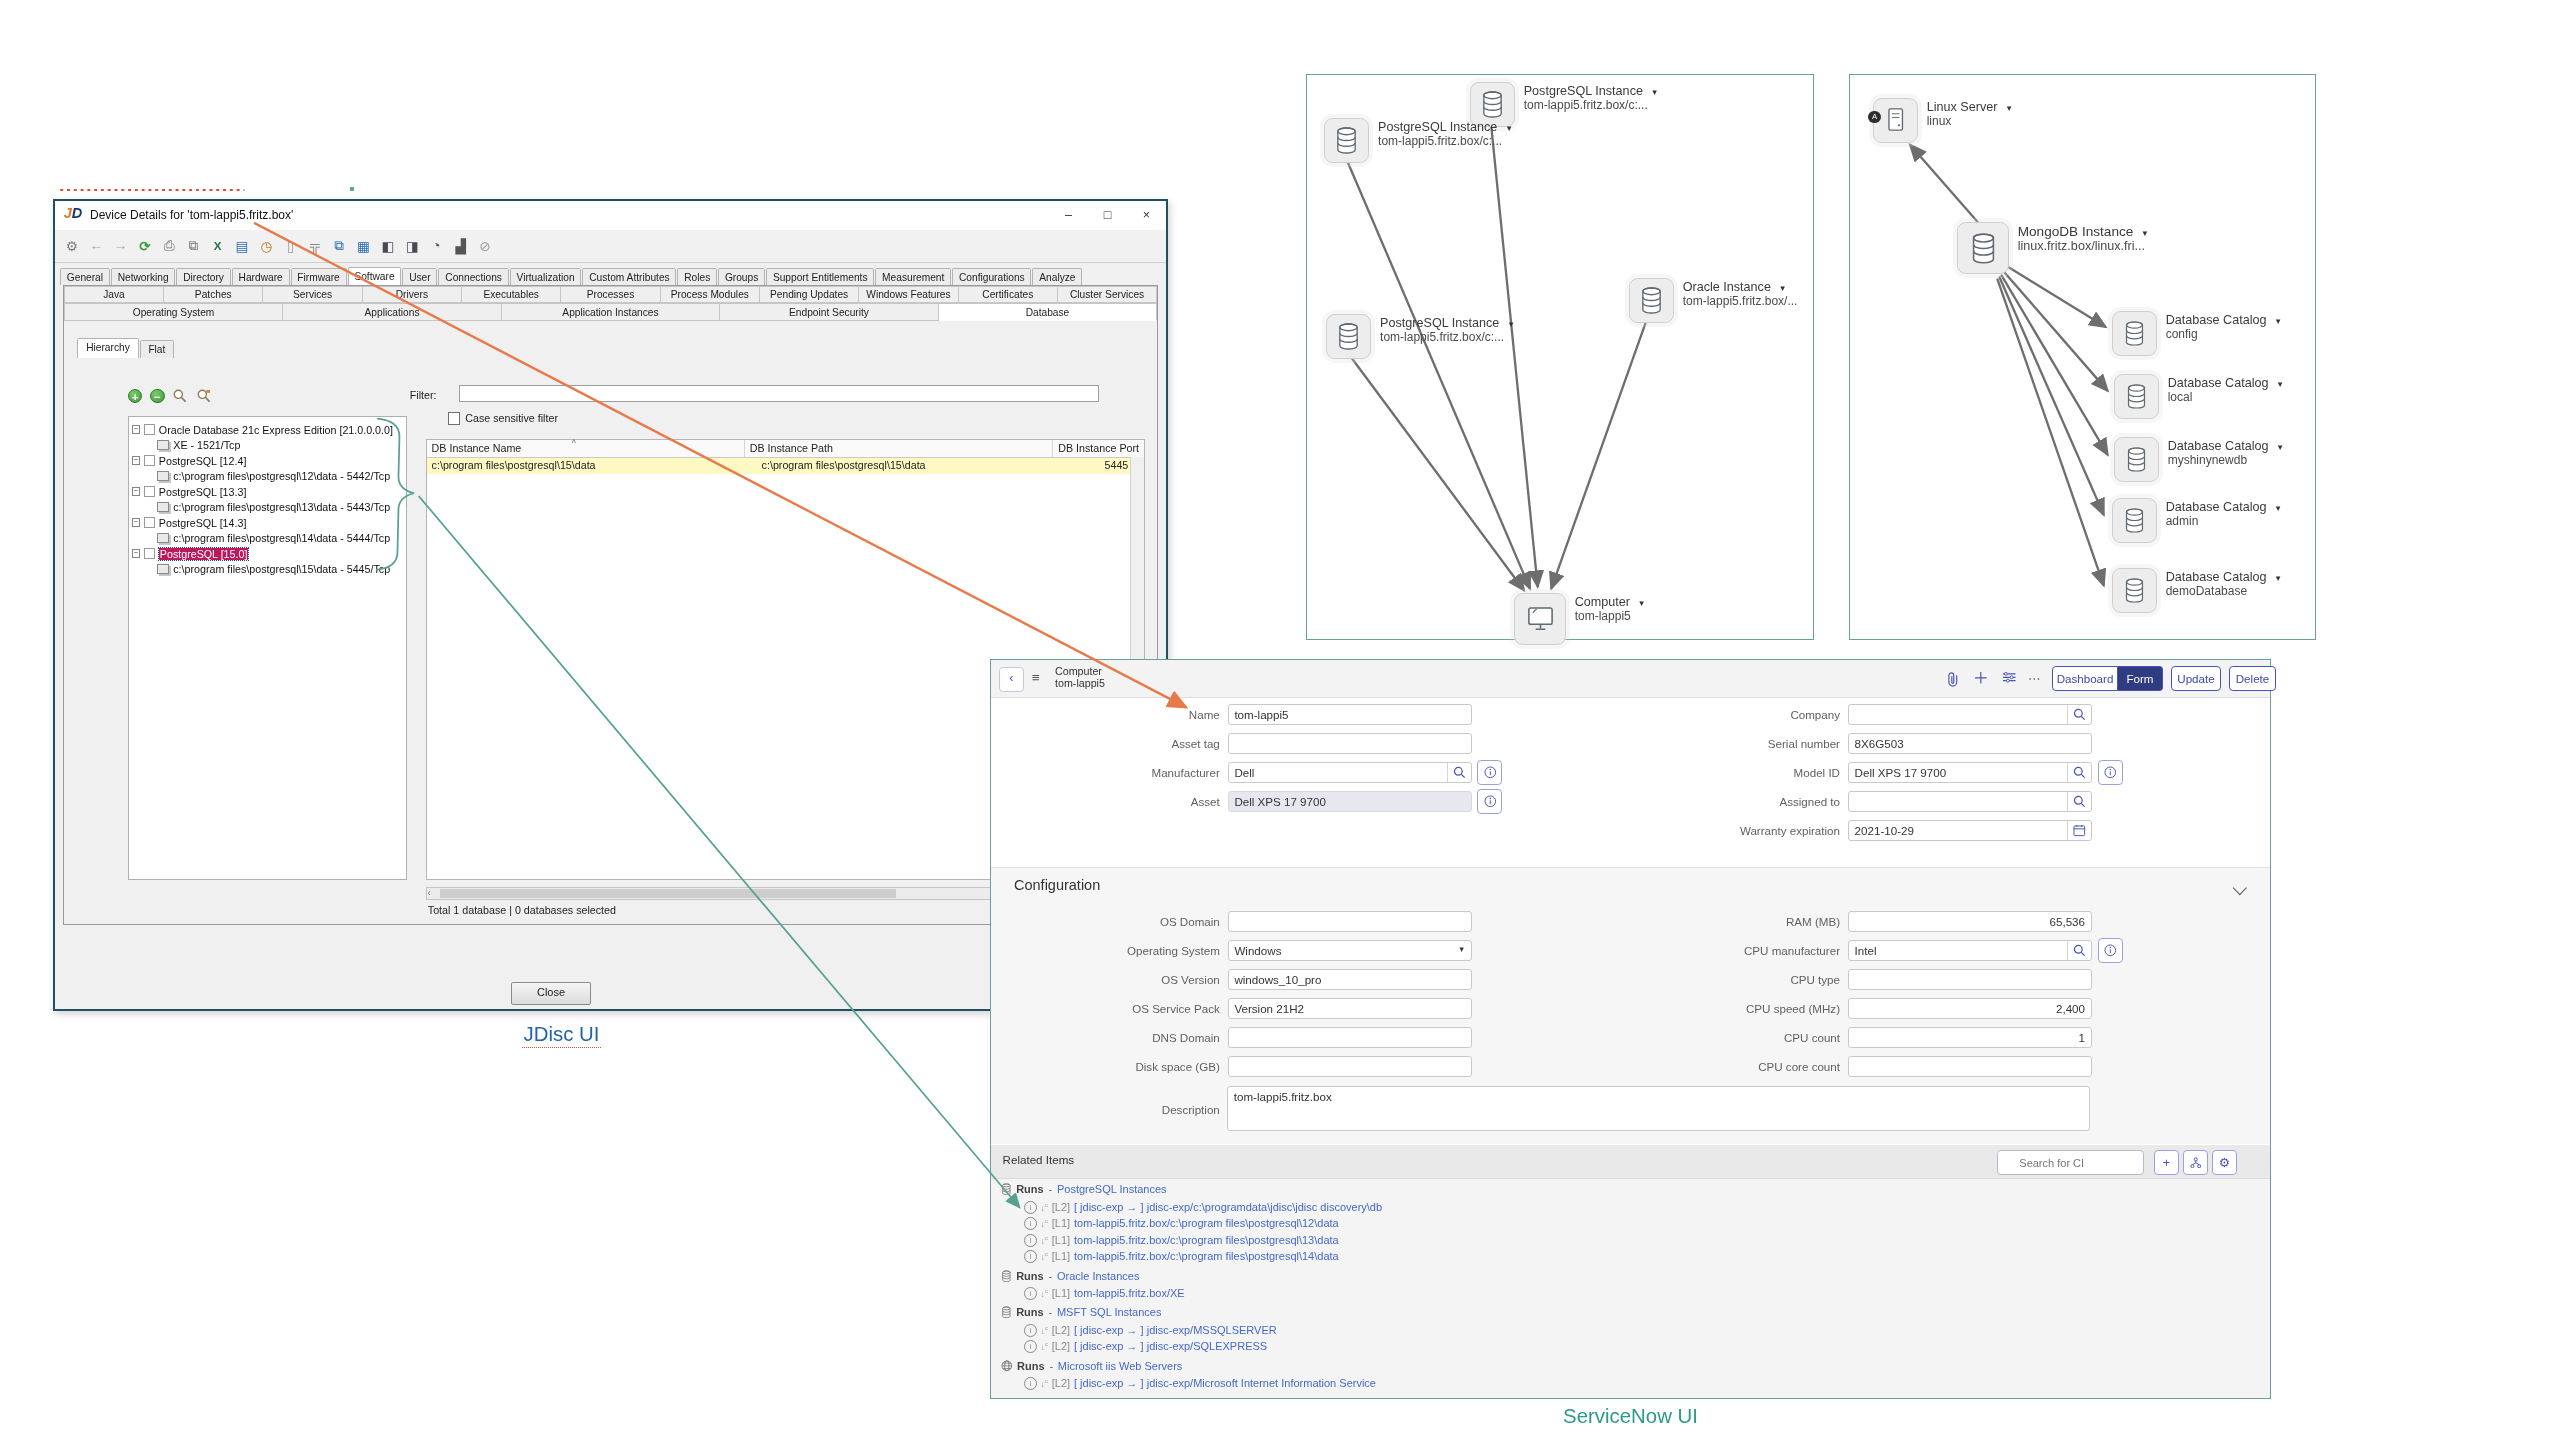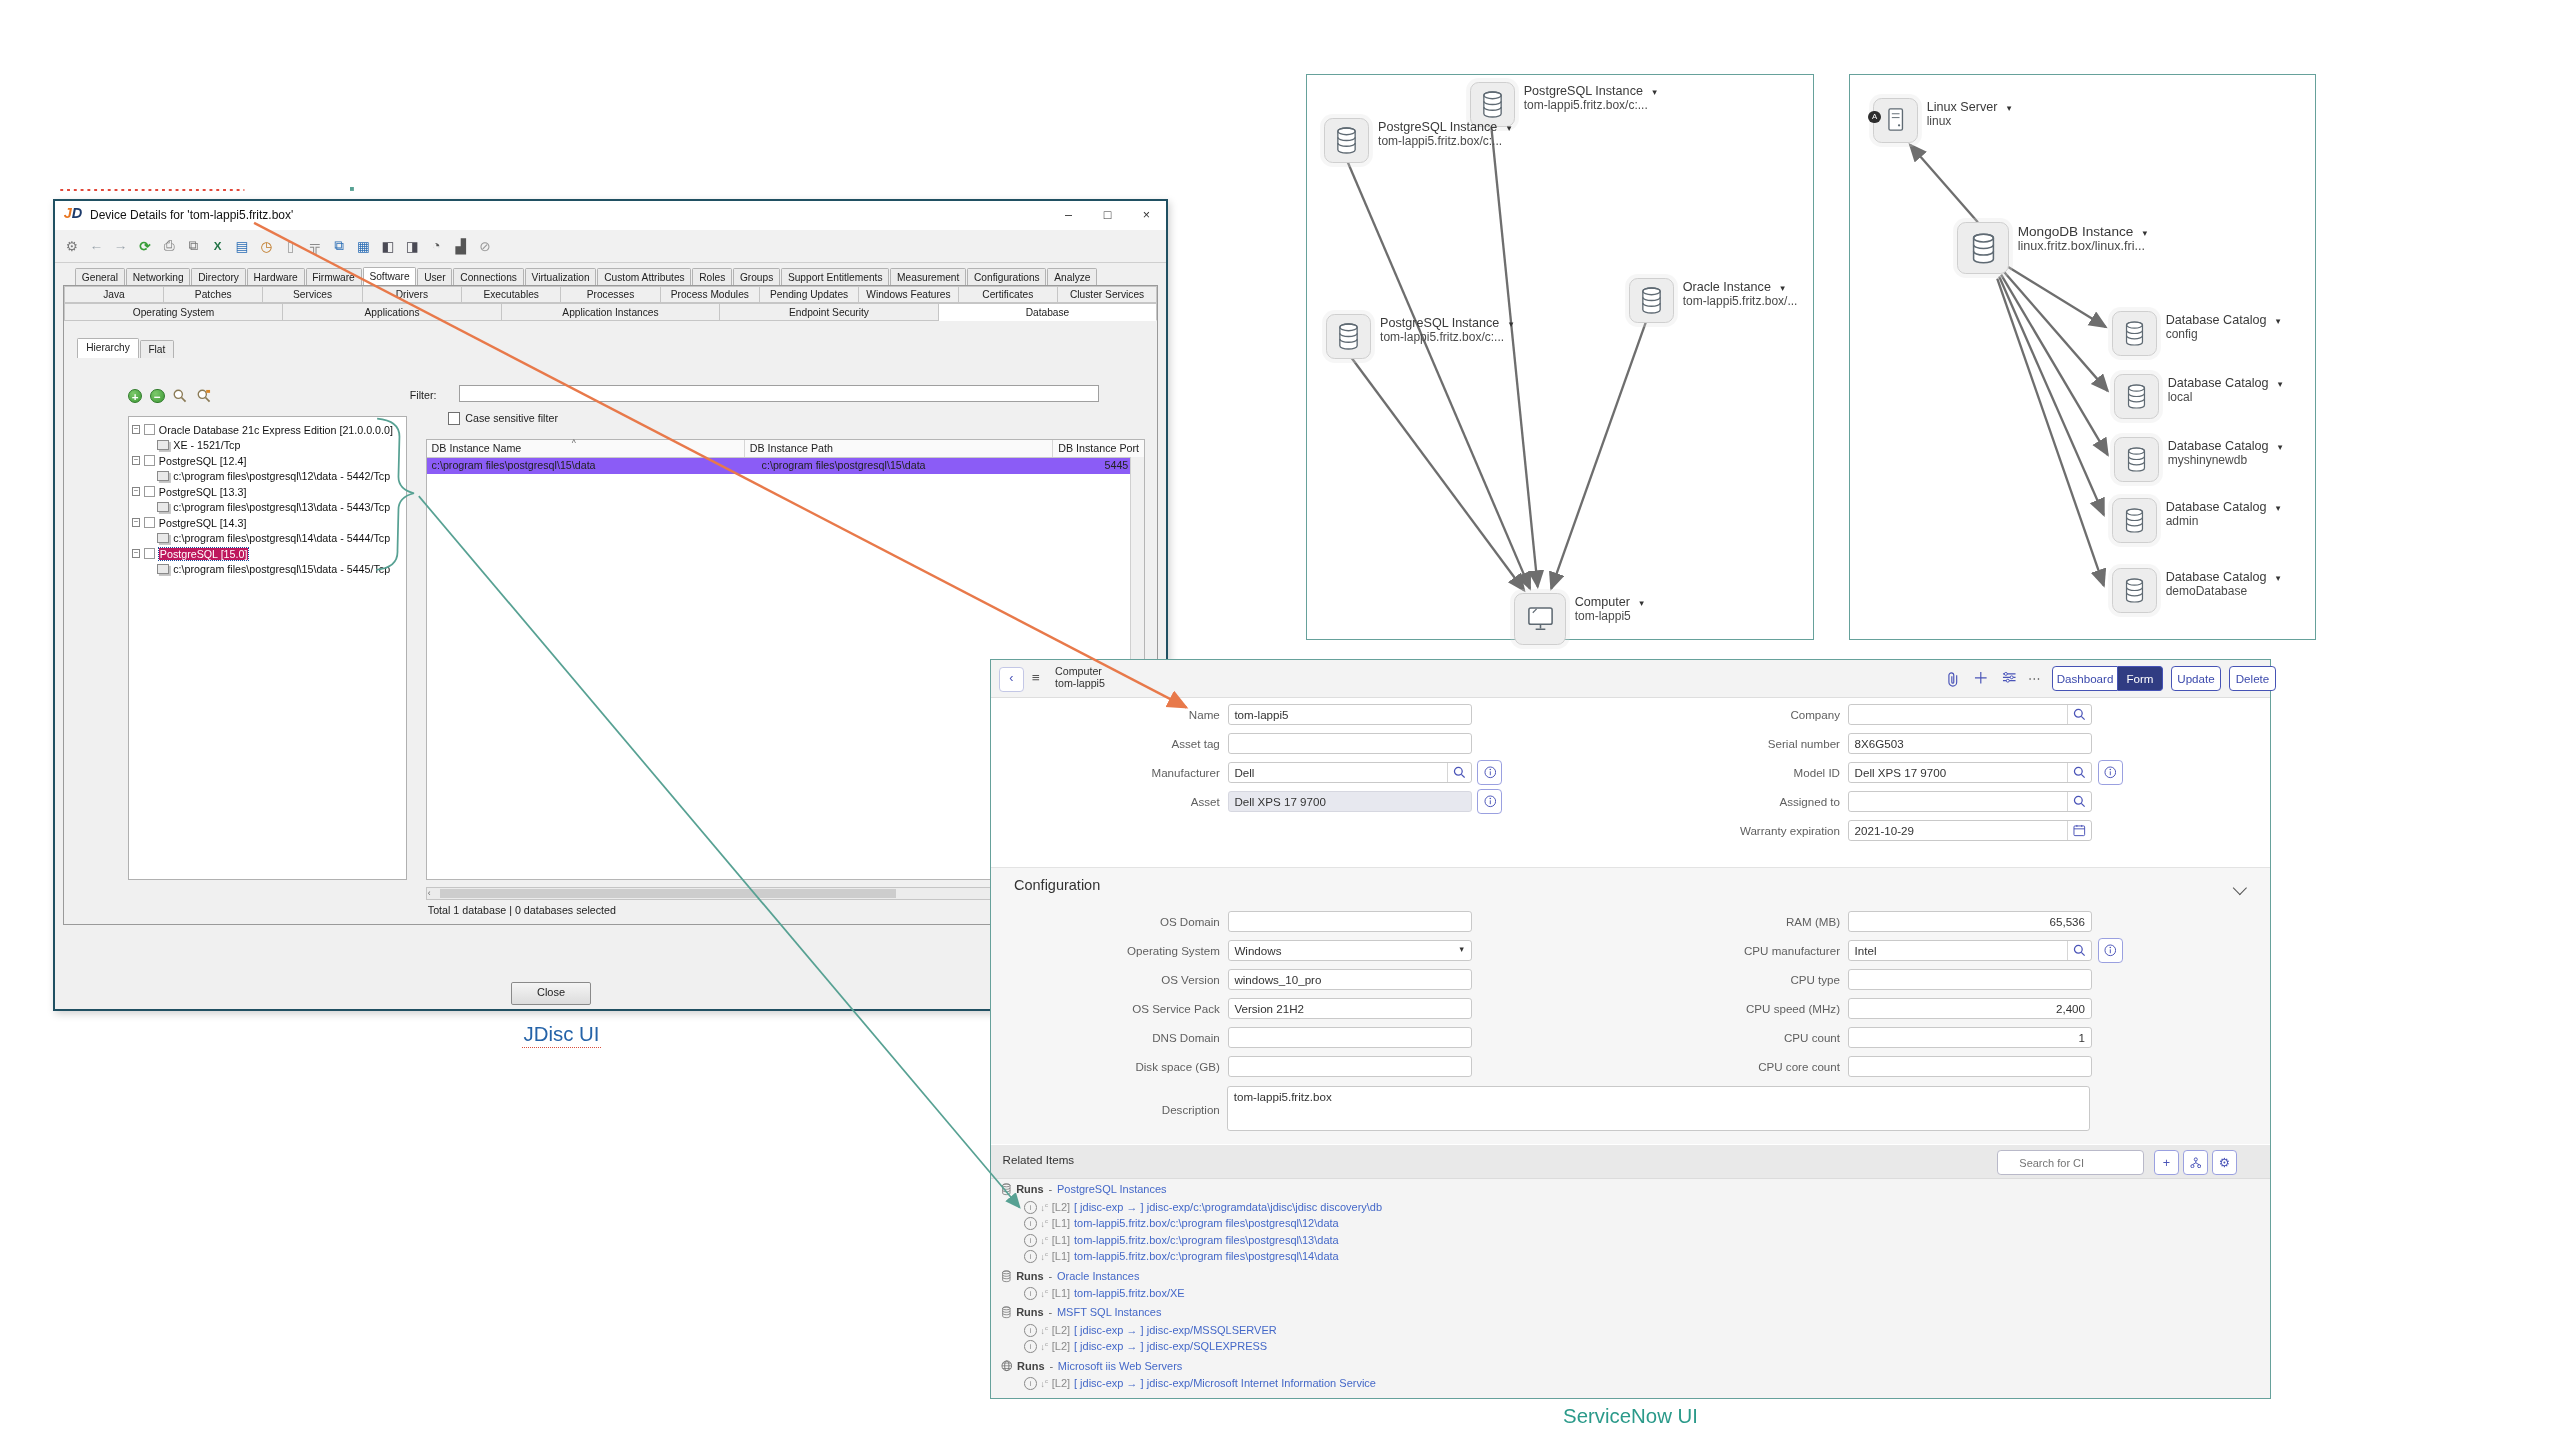--- a/index.html
+++ b/index.html
@@ -34,21 +34,21 @@
   .tbi-device::before{content:"▯";color:#999;}
   .tbi-topology::before{content:"╦";color:#8a8a8a;}
   .tbi-copy-view::before{content:"⧉";color:#2a6db5;}
   .tbi-table-view::before{content:"▦";color:#2a6db5;}
   .tbi-panel-left::before{content:"◧";color:#4a4a55;}
   .tbi-panel-right::before{content:"◨";color:#4a4a55;}
   .tbi-pie-chart::before{content:"◔";color:#555;}
   .tbi-bar-chart::before{content:"▟";color:#555;}
   .tbi-disabled::before{content:"⊘";color:#999;}
 
-  .jd-maintabs{position:absolute;left:20px;top:64px;right:7.8px;height:20.4px;display:flex;align-items:flex-end;}
+  .jd-maintabs{position:absolute;left:5px;top:64px;right:7.8px;height:20.4px;display:flex;align-items:flex-end;}
   .jd-tab{font-size:10.2px;padding:2.9px 5.8px;background:#ececec;border:1px solid #b3b3b3;border-bottom:none;
           margin-right:1px;border-radius:1.9px 1.9px 0 0;color:#222;white-space:nowrap;}
   .jd-tab.active{background:#fff;padding-bottom:4.8px;position:relative;top:1px;}
 
   .jd-frame{position:absolute;left:7.8px;top:84px;right:7.8px;height:638px;border:1px solid #9a9a9a;background:#f0f0f0;}
   .jd-sub{display:flex;height:17.4px;}
   .jd-stab{flex:1;font-size:10.2px;display:flex;align-items:center;justify-content:center;background:#efefef;
            border:1px solid #c6c6c6;border-left:none;color:#222;white-space:nowrap;}
   .jd-sub .jd-stab:first-child{border-left:1px solid #c6c6c6;}
   .jd-sub2 .jd-stab.active{background:#fff;border-bottom:1px solid #fff;}
@@ -74,21 +74,21 @@
   .jd-filterlbl{position:absolute;left:346px;top:103px;font-size:10.7px;}
   .jd-filter{position:absolute;left:395px;top:99px;width:640px;height:17.4px;border:1px solid #9f9f9f;background:#fff;
              box-sizing:border-box;font-size:10.7px;padding:0 2.9px;font-family:"Liberation Sans",sans-serif;}
   .jd-case{position:absolute;left:384px;top:126px;display:flex;gap:4.8px;align-items:center;font-size:10.7px;}
   .jd-case .cb{width:10.7px;height:10.7px;border:1px solid #707070;background:#fff;}
 
   .jd-table{position:absolute;left:362px;top:153px;width:719px;height:441px;background:#fff;border:1px solid #b5b5b5;box-sizing:border-box;}
   .jd-thead{display:flex;height:17.4px;border-bottom:1px solid #c9c9c9;background:#fafafa;font-size:10.7px;position:relative;}
   .jd-th{padding:1.9px 4.8px;border-right:1px solid #d6d6d6;box-sizing:border-box;white-space:nowrap;}
   .sortmark{position:absolute;left:145px;top:-1.9px;font-size:8.7px;color:#666;}
-  .jd-tr{display:flex;height:15.5px;background:#8b5cf6;font-size:10.7px;}
+  .jd-tr{display:flex;height:15.5px;background:#fef9c3;font-size:10.7px;}
   .jd-td{padding:1px 4.8px;box-sizing:border-box;white-space:nowrap;overflow:hidden;}
   .vscroll{position:absolute;right:0;top:17.4px;bottom:0;width:12.6px;background:#f0f0f0;border-left:1px solid #d0d0d0;}
   .hscroll{position:absolute;left:362px;top:601px;width:719px;height:12.6px;background:#ececec;border:1px solid #c5c5c5;box-sizing:border-box;}
   .hscroll .arr{position:absolute;left:1px;top:0;font-size:8.7px;color:#666;line-height:10.7px;}
   .hscroll .thumb{position:absolute;left:13.6px;top:1px;width:456px;height:8.7px;background:#cdcdcd;}
   .jd-status{position:absolute;left:364px;top:618px;font-size:10.7px;color:#222;}
   .jd-close{position:absolute;left:456px;top:781px;width:78px;height:21.3px;background:linear-gradient(#f5f5f5,#dcdcdc);
             border:1px solid #8a8a8a;border-radius:1.9px;font-size:11px;text-align:center;line-height:19.4px;}
 
   .caption{position:absolute;font-size:20.4px;z-index:5;text-align:center;}

